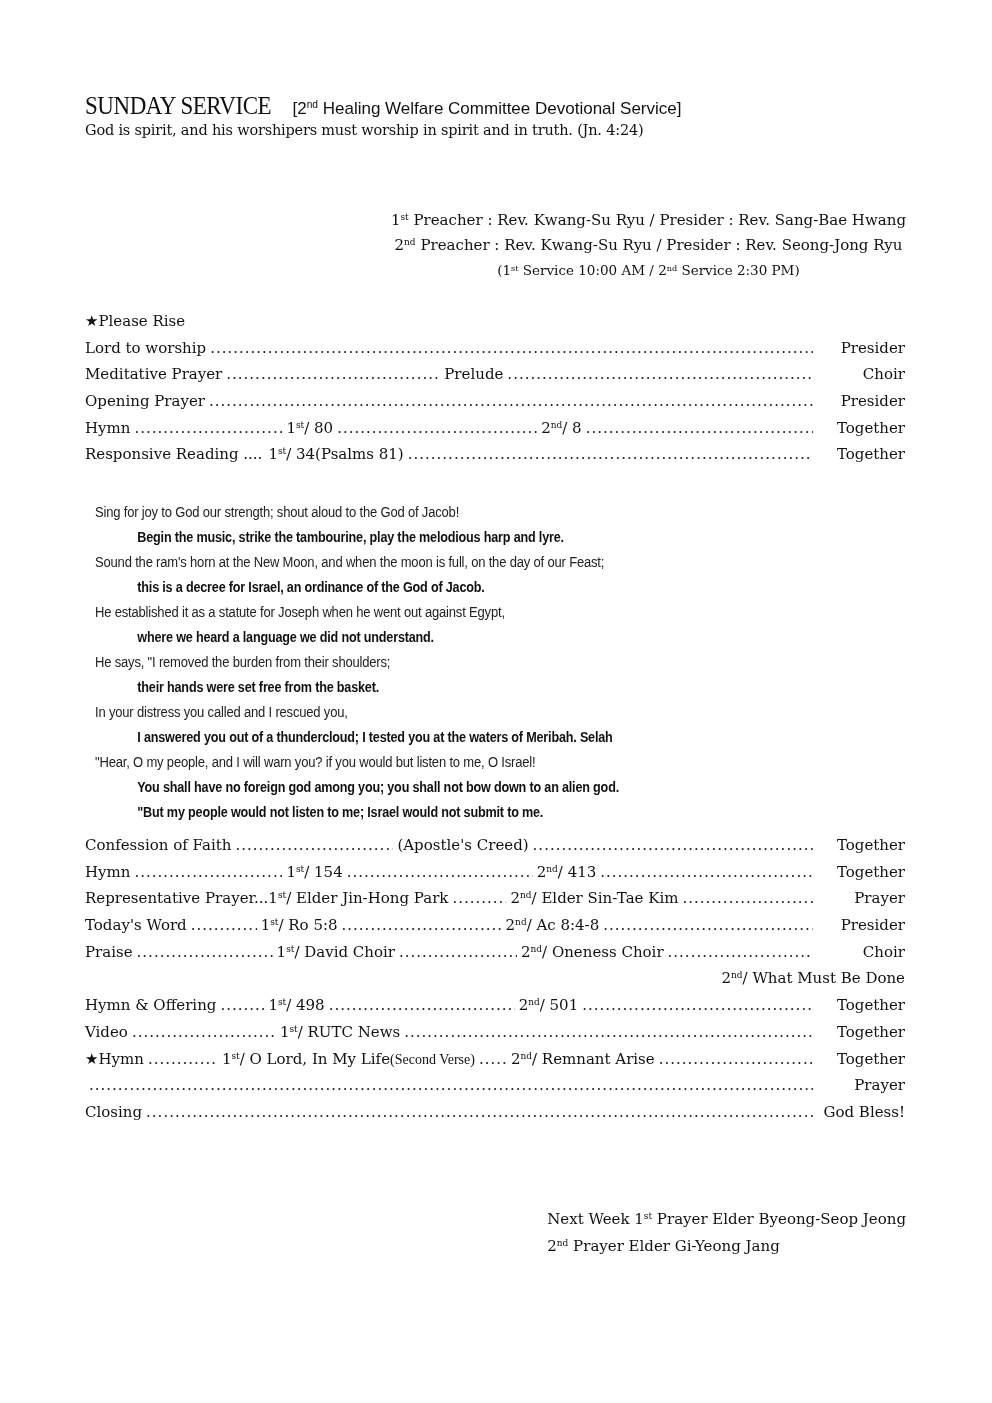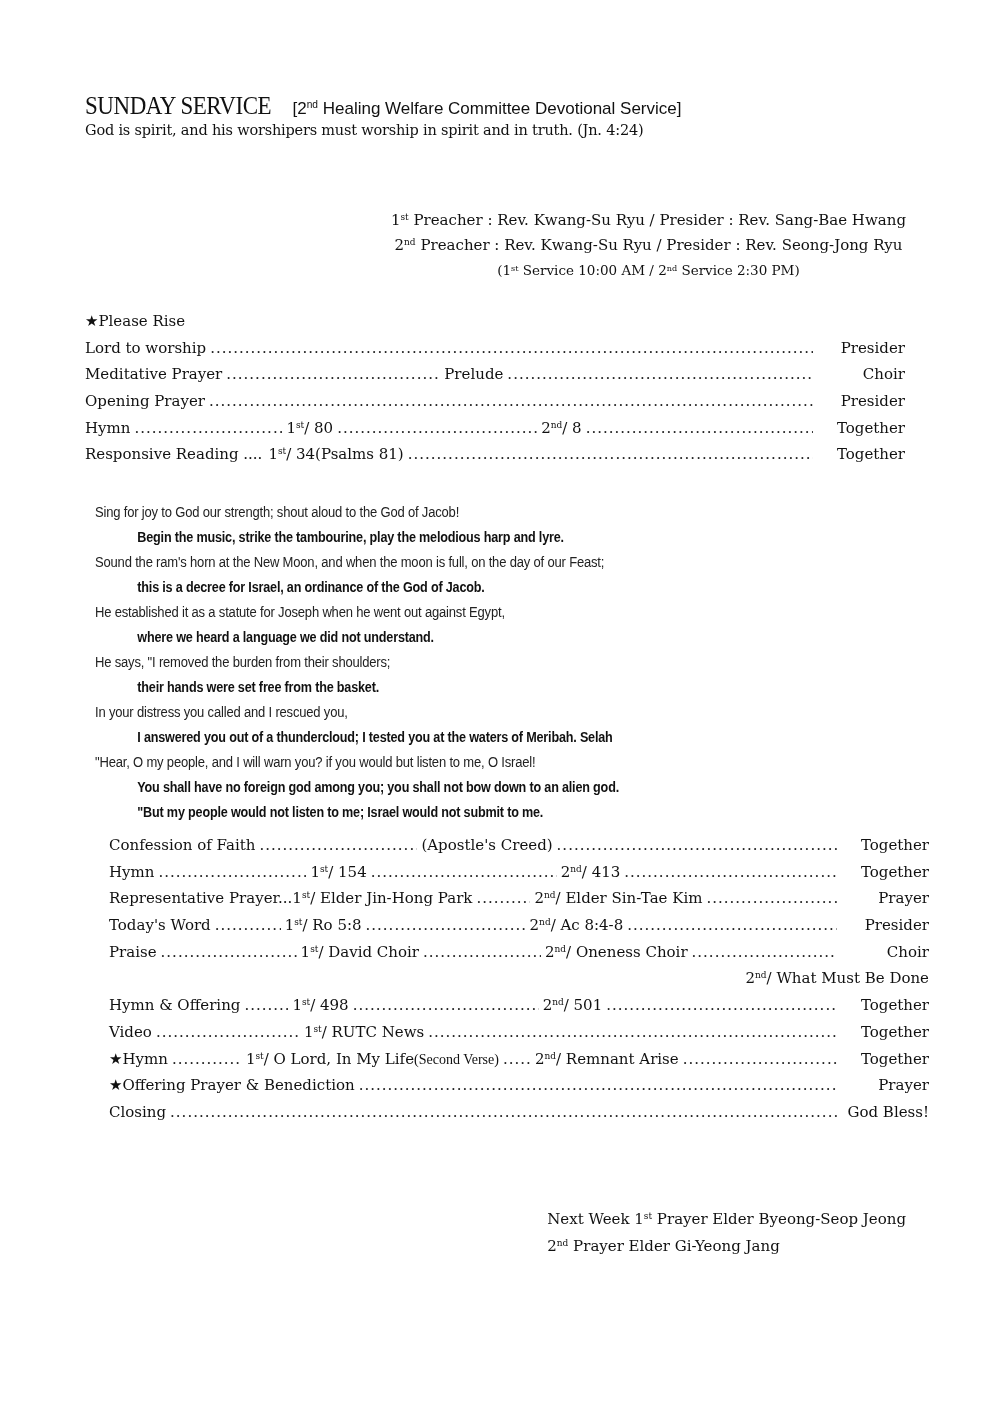--- a/index.html
+++ b/index.html
@@ -13,21 +13,21 @@
   .preachers .times { font-size: 13.5px; }
   .order { position: absolute; left: 85px; top: 308px; width: 820px; font-size: 15px; }
   .row { height: 26.7px; line-height: 26.7px; display: flex; white-space: nowrap; align-items: baseline; }
   .row .dots { flex: 1; overflow: hidden; margin: 0 4px; color: #222; letter-spacing: 1px; }
   .row .dots::before { content: "......................................................................................................................................................................................................................."; }
   .row .role { min-width: 88px; text-align: right; }
   .reading { position: absolute; left: 95px; top: 474px; width: 800px; font-family: Liberation Sans, sans-serif; font-size: 14px; margin-top: 26px; }
   .reading .line { height: 25px; line-height: 25px; white-space: nowrap; letter-spacing: -0.2px; }
   .reading .leader { color: #222; font-weight: normal; transform: scaleX(0.93); transform-origin: left; display: inline-block; }
   .reading .people { font-weight: bold; padding-left: 47px; transform: scaleX(0.9); transform-origin: left; display: inline-block; }
-  .order2 { position: absolute; left: 85px; top: 832px; width: 820px; font-size: 15px; margin-left: 24px; }
+  .order2 { position: absolute; left: 85px; top: 832px; width: 820px; font-size: 15px; }
   .small-verse { font-size: 14px; font-family: "Liberation Serif", serif; }
   .next-week { position: absolute; right: 86px; top: 1206px; text-align: left; font-size: 15px; line-height: 27px; }
   .indent { padding-left: 201px; justify-content: flex-end; }
 </style>
 </head>
 <body>
 
 <div class="title-line">
   <span class="title-main">SUNDAY SERVICE</span>
   <span class="title-sub"><span>[2</span><sup>nd</sup><span> Healing Welfare Committee Devotional Service]</span></span>
@@ -173,21 +173,20 @@
     <span>★Hymn</span>
     <span class="dots" style="flex:0 0 70px"></span>
     <span><span>1</span><sup>st</sup><span>/ O Lord, In My Life</span><span class="small-verse">(Second Verse)</span></span>
     <span class="dots" style="flex:0 0 28px"></span>
     <span><span>2</span><sup>nd</sup><span>/ Remnant Arise</span></span>
     <span class="dots"></span>
     <span class="role">Together</span>
   </div>
 
   <div class="row">
-    <span>★Offering Prayer &amp; Benediction</span>
     <span class="dots"></span>
     <span class="role">Prayer</span>
   </div>
 
   <div class="row">
     <span>Closing</span>
     <span class="dots"></span>
     <span class="role">God Bless!</span>
   </div>
 </div>

